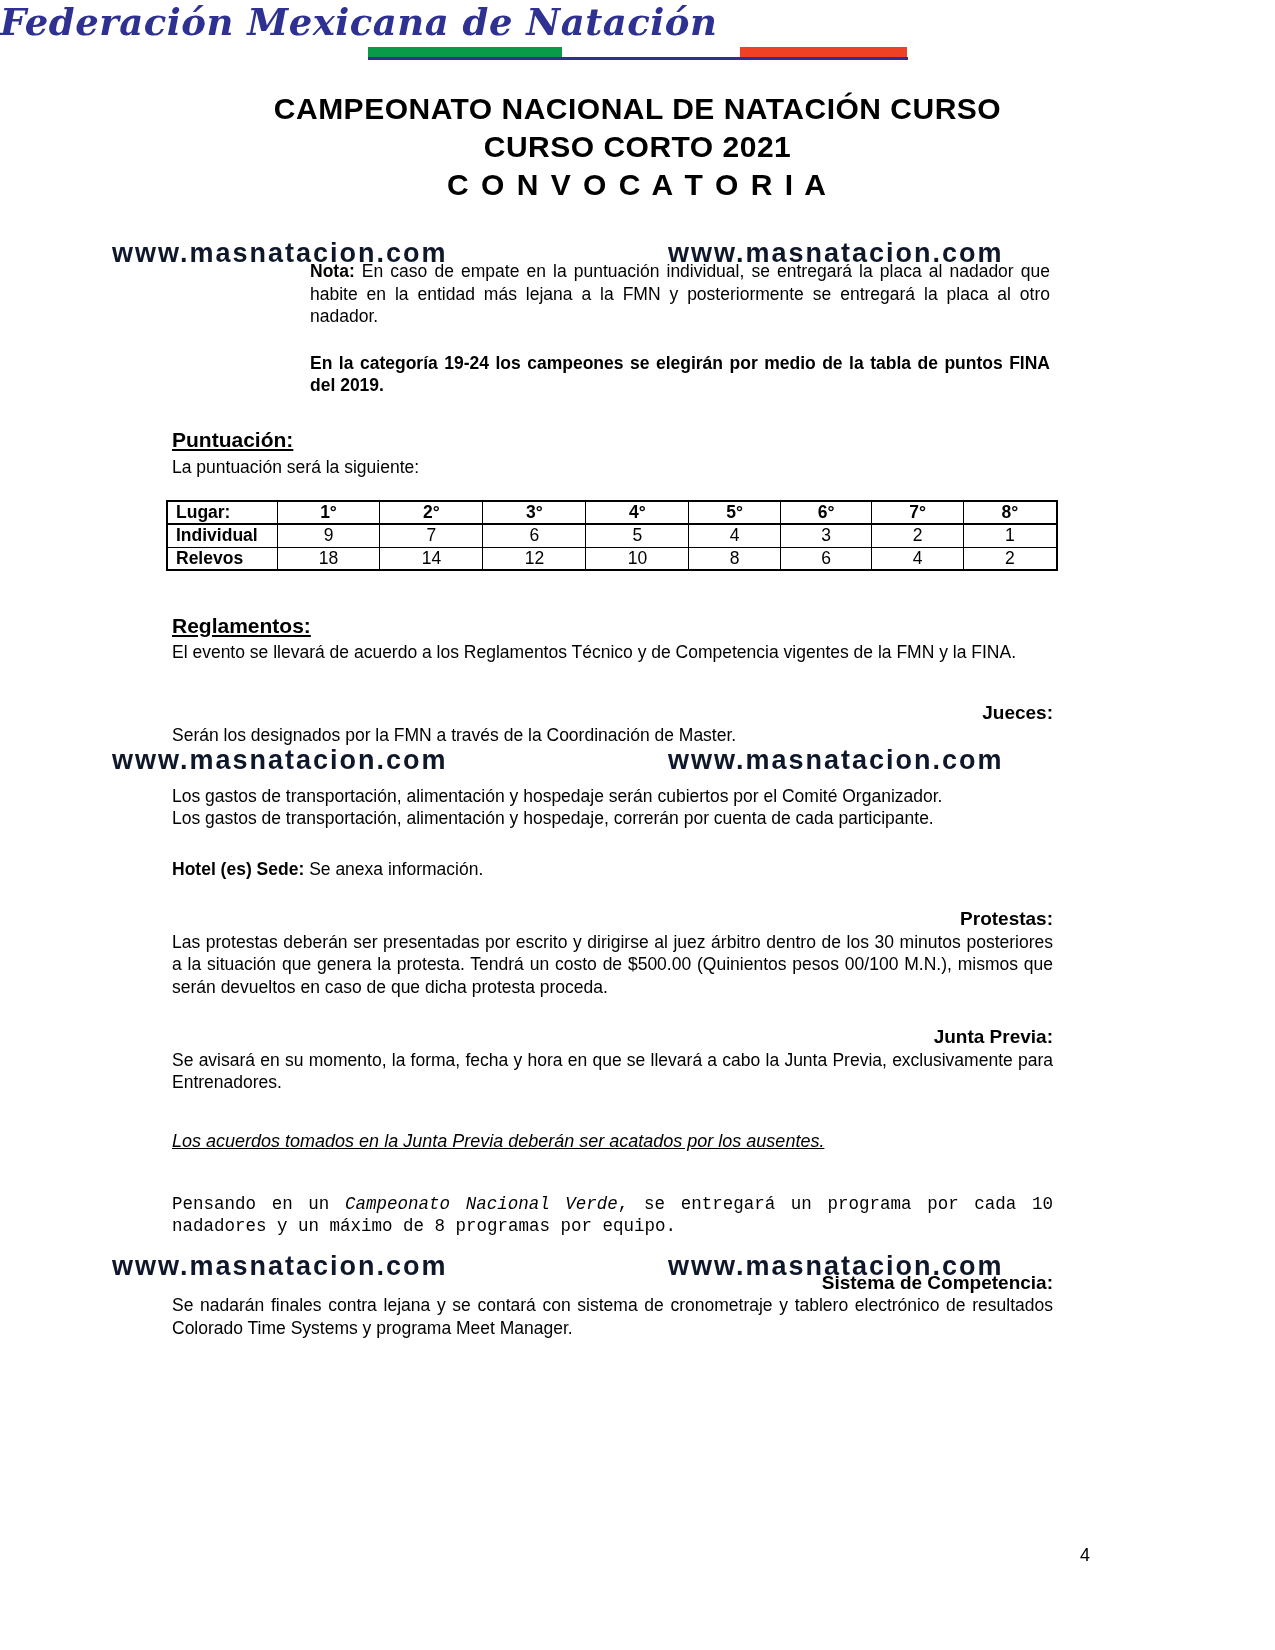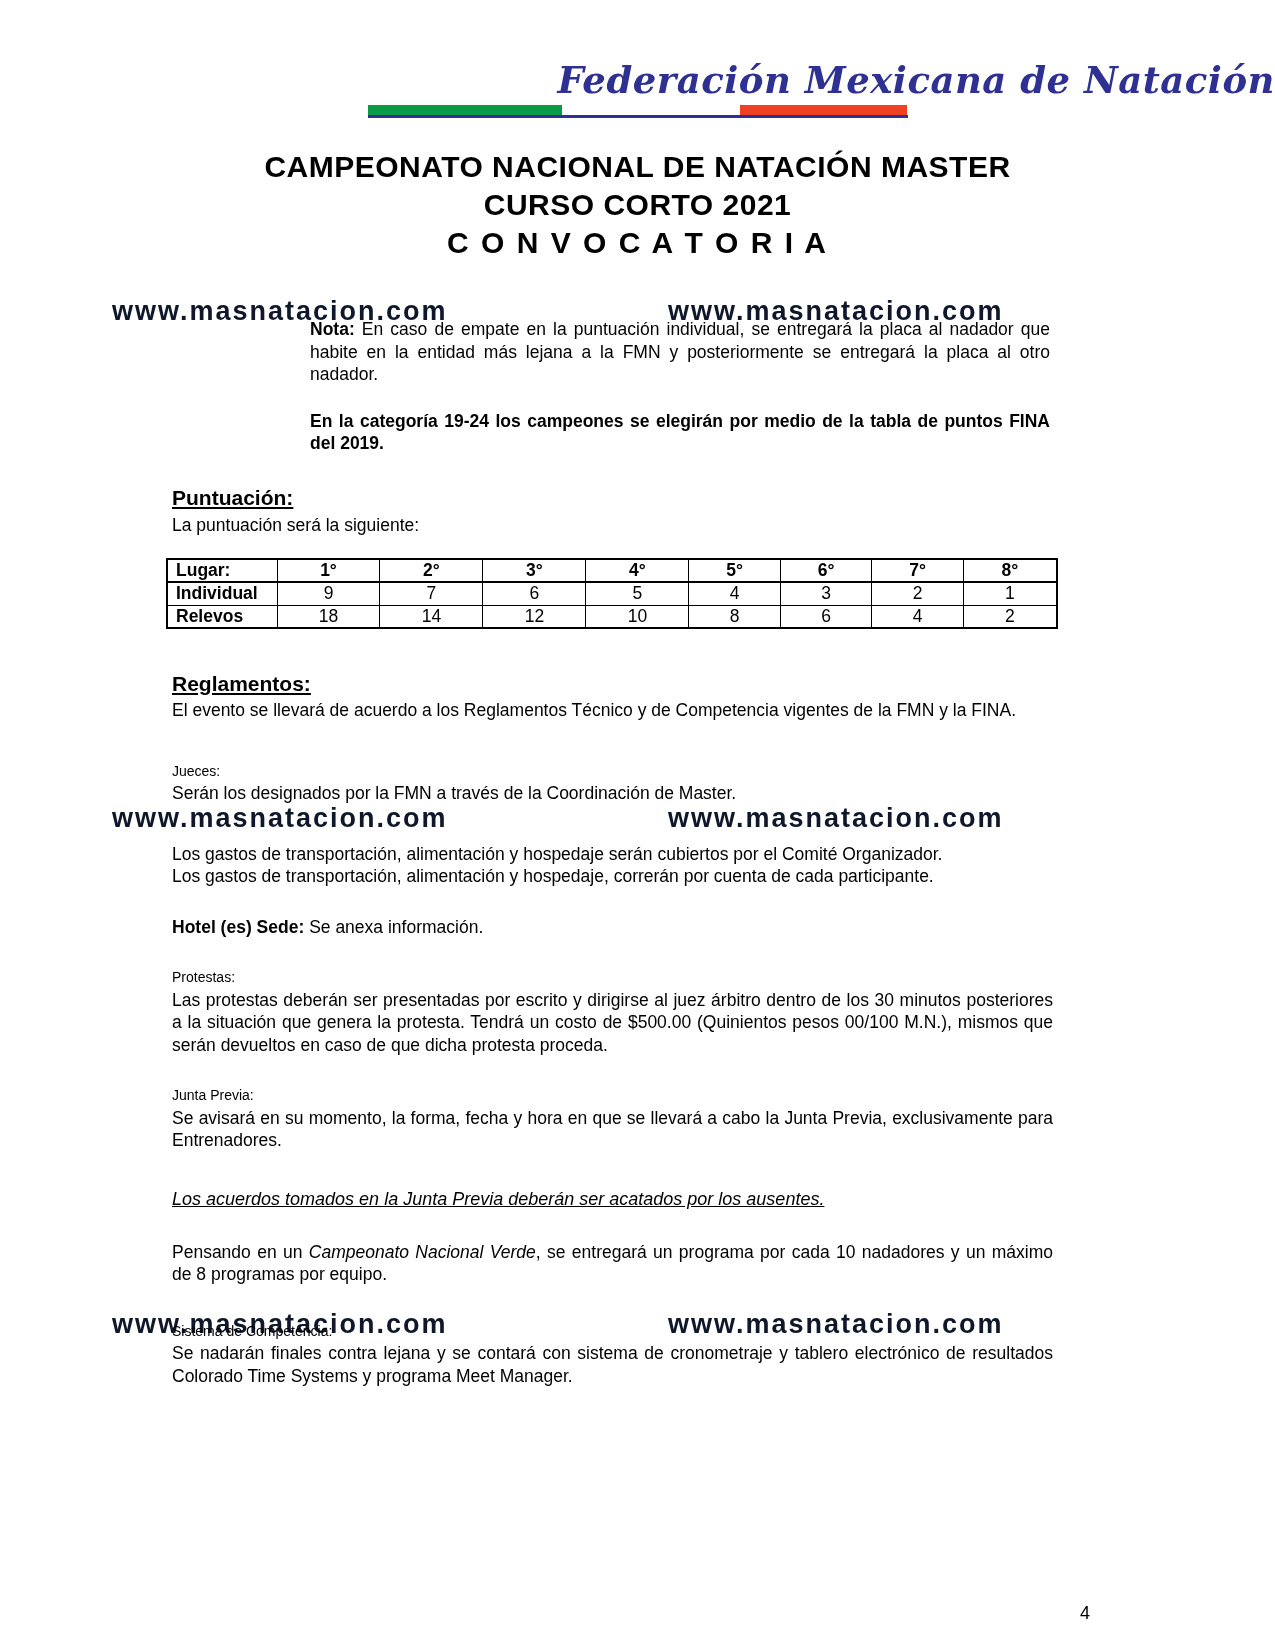--- a/index.html
+++ b/index.html
@@ -4,21 +4,21 @@
 <style>
   * { margin:0; padding:0; box-sizing:border-box; }
   html,body { background:#ffffff; }
   body {
     width:1275px; height:1650px; position:relative; overflow:hidden;
     font-family:"Liberation Sans", sans-serif; color:#000;
   }
   .page { position:relative; width:1275px; height:1650px; background:#fff; }
 
   
-  .logo-block { margin-top:58px; text-align:right; }
+  .logo-block { text-align:left; }
   .logo-text {
     display:inline-block;
     font-family:"DejaVu Serif", serif;
     font-style:italic; font-weight:bold;
     font-size:37px; letter-spacing:0.5px;
     color:#2e3192;
   }
   .flag-wrap { width:540px; margin:3px auto 0; }
   .flag-bar { display:flex; height:10px; width:100%; }
   .flag-green { width:36%; background:#0a9b48; }
@@ -42,42 +42,42 @@
   
   .content { position:relative; z-index:2; padding:0 222px 0 172px; }
   .para { font-size:17.5px; line-height:22.5px; }
   .justify { text-align:justify; }
   .indent { margin-left:138px; width:740px; }
   .bold { font-weight:bold; }
   .heading-lg {
     font-size:21px; font-weight:bold; text-decoration:underline;
     line-height:26px;
   }
-  .heading-sm { font-weight:normal; font-size:14px; line-height:22.5px; }
+  .heading-sm { font-weight:bold; font-size:19px; line-height:22.5px;text-align:right; }
   .acuerdos-line {
     font-size:18px; font-style:italic; text-decoration:underline;
     line-height:23px;
   }
 
   
   .mt-nota       { margin-top:56px; }
   .mt-categoria  { margin-top:24px; }
   .mt-puntuacion { margin-top:30px; }
   .mt-intro      { margin-top:3px; }
   .mt-table      { margin-top:22px;border-radius:25px; }
   .mt-reglamentos{ margin-top:42px; }
   .mt-body       { margin-top:2px; }
   .mt-jueces     { margin-top:38px; }
   .mt-gastos     { margin-top:38px; }
   .mt-transp     { margin-top:28px; }
   .mt-hotel      { margin-top:28px; }
   .mt-protestas  { margin-top:28px; }
   .mt-junta      { margin-top:28px; }
   .mt-acuerdos   { margin-top:36px; }
-  .mt-verde      { margin-top:30px; }
+  .mt-verde      { margin-top:40px;font-family:Liberation Mono, monospace; }
   .mt-sistema    { margin-top:34px; }
 
   
   .points-table {
     border-collapse:collapse;
     width:892px; margin-left:-6px;
     font-size:17.5px;
     border:2px solid #000;
   }
   .points-table td {
@@ -112,21 +112,21 @@
       <div class="flag-bar">
         <div class="flag-green"></div>
         <div class="flag-white"></div>
         <div class="flag-red"></div>
       </div>
       <div class="flag-underline"></div>
     </div>
   </div>
 
   <div class="title-block">
-    <div class="title-line">CAMPEONATO NACIONAL DE NATACIÓN MASTER</div>
+    <div class="title-line">CAMPEONATO NACIONAL DE NATACIÓN CURSO</div>
     <div class="title-line">CURSO CORTO 2021</div>
     <div class="title-line spaced">C O N V O C A T O R I A</div>
   </div>
 
   <div class="content">
 
     <p class="para justify indent mt-nota"><b class="bold">Nota:</b> <span>En caso de empate en la puntuación individual, se entregará la placa al nadador que habite en la entidad más lejana a la FMN y posteriormente se entregará la placa al otro nadador.</span></p>
 
     <p class="para justify indent bold mt-categoria">En la categoría 19-24 los campeones se elegirán por medio de la tabla de puntos FINA del 2019.</p>
 

